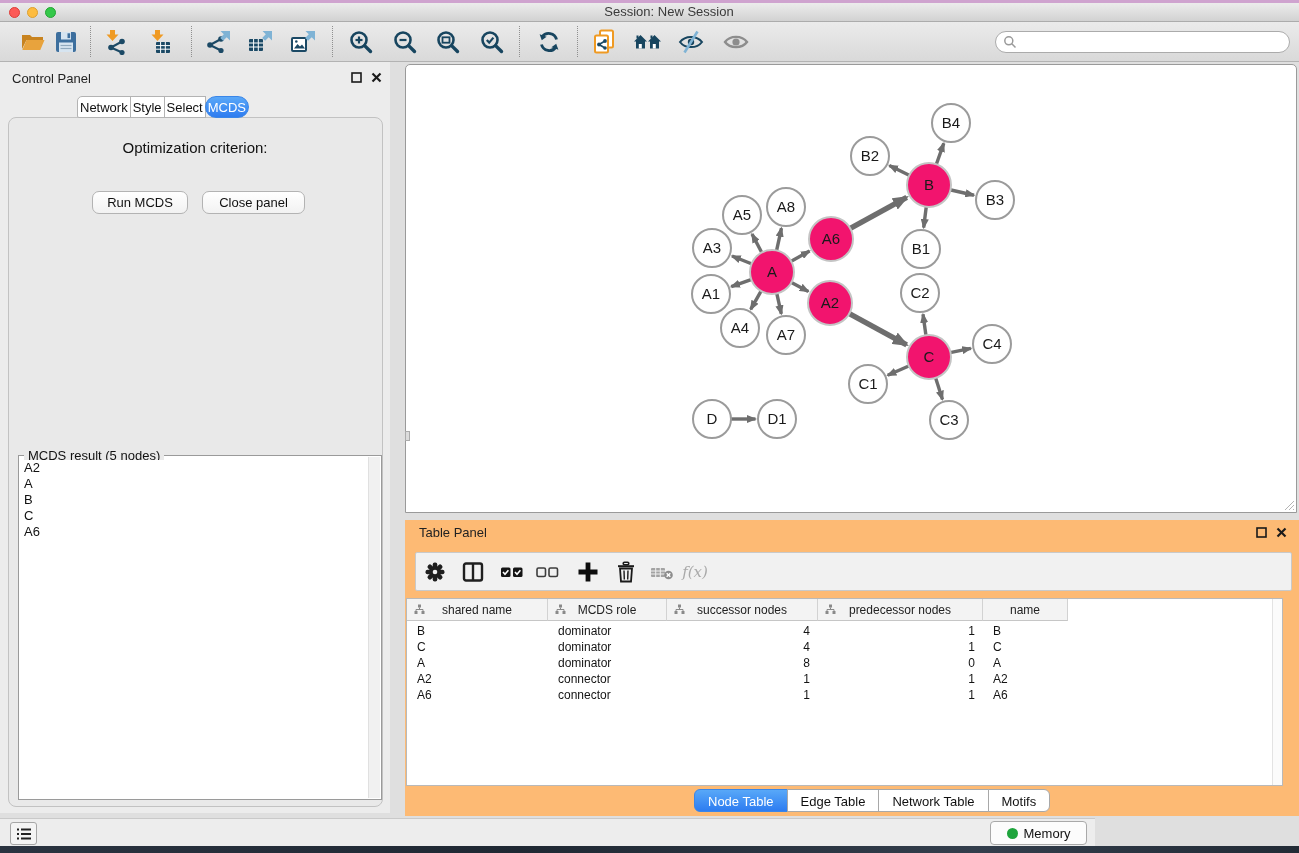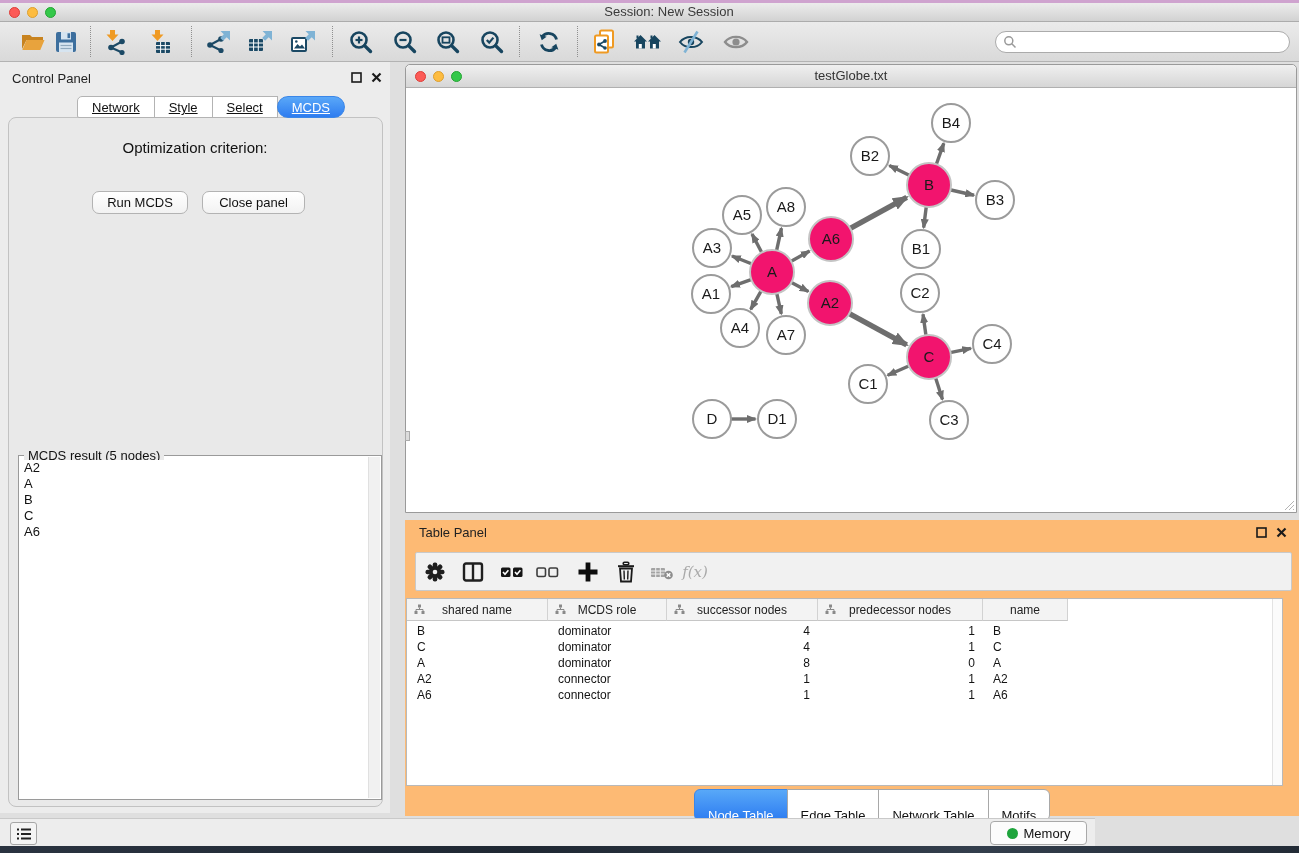--- a/index.html
+++ b/index.html
@@ -24,21 +24,21 @@
   #search-box { position:absolute; left:995px; top:9px; width:295px; height:22px; background:#fff; border:1px solid #ababab; border-radius:11px; display:flex; align-items:center; padding-left:7px; }
   #search-box input { border:none; outline:none; font-size:12px; width:250px; background:transparent; font-family:"Liberation Sans",sans-serif; }
 
   
   #control-panel { left:0; top:62px; width:390px; height:751px; background:#ececec; }
   #cp-title { position:absolute; left:12px; top:9px; font-size:13px; color:#222; }
   .win-btns { position:absolute; top:10px; display:flex; gap:9px; }
   #control-panel .win-btns { right:8px; }
   #cp-inset { position:absolute; left:8px; top:55px; width:375px; height:690px; background:#e9e9e9; border:1px solid #c2c2c2; border-radius:8px; }
   #ctrl-tabs { position:absolute; left:78px; top:34px; height:23px; display:flex; z-index:3; }
-  .ctab { height:22px; padding:0 14px; font-size:13px; line-height:21px; background:#fff; border:1px solid #b3b3b3; margin-left:-1px; color:#111;text-decoration:underline; }
+  .ctab { height:22px; padding:0 2px; font-size:13px; line-height:21px; background:#fff; border:1px solid #b3b3b3; margin-left:-1px; color:#111; }
   .ctab:first-child { border-top-left-radius:5px; border-bottom-left-radius:2px; }
   .ctab:last-child { border-top-right-radius:5px; border-bottom-right-radius:2px; }
   .ctab.sel { background:linear-gradient(#5aa8f8,#2e7cf0); color:#fff; border-color:#3a86e8; border-radius:11px; }
   #opt-label { position:absolute; left:0; top:77px; width:390px; text-align:center; font-size:15px; color:#111; }
   #criterion-select { position:absolute; left:43px; top:94px; width:313px; height:24px; background:#fff; border:1px solid #a9a9a9; border-radius:4px; font-size:13px; color:#111; line-height:22px; padding-left:8px; }
   #criterion-stepper { position:absolute; right:2px; top:1px; width:20px; height:20px; border-radius:4px; background:linear-gradient(#6db2fb,#2f83f4); display:flex; align-items:center; justify-content:center; }
   .btn { position:absolute; height:23px; background:linear-gradient(#ffffff,#f2f2f2); border:1px solid #b3b3b3; border-radius:7px; font-size:13px; color:#111; text-align:center; line-height:21px; }
   #run-btn { left:92px; top:129px; width:96px; }
   #close-btn { left:202px; top:129px; width:103px; }
   #mcds-box { position:absolute; left:18px; top:393px; width:364px; height:345px; border:1px solid #9a9a9a; background:#fff; }
@@ -66,21 +66,21 @@
   #fx-icon { font-family:"DejaVu Serif", serif; font-style:italic; font-size:15px; color:#a9a9a9; }
   #data-table { position:absolute; left:1px; top:78px; width:877px; height:188px; background:#fff; border:1px solid #b9b9b9; }
   #tbl-header { position:absolute; left:0; top:0; height:22px; display:flex; }
   .hcell { position:relative; height:22px; background:#f3f3f3; border-right:1px solid #d2d2d2; border-bottom:1px solid #c6c6c6; display:flex; align-items:center; justify-content:center; font-size:12px; color:#222; }
   .hcell .hicon { position:absolute; left:7px; top:5px; }
   #tbl-body { position:absolute; left:0; top:24px; right:11px; bottom:0; }
   .trow { display:flex; height:16px; }
   .tcell { font-size:12px; color:#141414; line-height:16px; overflow:hidden; white-space:nowrap; }
   #tbl-scroll { position:absolute; right:0; top:0; width:10px; height:100%; background:#fbfbfb; border-left:1px solid #e3e3e3; }
   #tbl-tabs { position:absolute; left:289px; top:269px; height:23px; display:flex; }
-  .btab { height:23px; padding:15px 13px; font-size:13px; line-height:22px; background:#fff; border:1px solid #a8a8a8; margin-left:-1px; color:#111; }
+  .btab { height:23px; padding:1px 13px; font-size:13px; line-height:22px; background:#fff; border:1px solid #a8a8a8; margin-left:-1px; color:#111; }
   .btab:first-child { border-radius:6px 0 0 6px; margin-left:0; }
   .btab:last-child { border-radius:0 6px 6px 0; }
   .btab.sel { background:linear-gradient(#58a8f8,#2d7cf1); color:#fff; border-color:#3a86e8; }
 
   
   #status-bar { left:0; top:818px; width:1095px; height:28px; background:#ededed; border-top:1px solid #c9c9c9; }
   #status-list-btn { position:absolute; left:10px; top:3px; width:27px; height:23px; border:1px solid #a6a6a6; border-radius:3px; background:#f4f4f4; display:flex; align-items:center; justify-content:center; }
   #memory-btn { position:absolute; right:8px; top:2px; width:97px; height:24px; border:1px solid #a9a9a9; border-radius:4px; background:#fcfcfc; display:flex; align-items:center; justify-content:center; gap:6px; font-size:13px; color:#111; }
   #memory-dot { width:11px; height:11px; border-radius:50%; background:#1ea43c; }
   #bottom-strip { left:0; top:846px; width:1299px; height:7px; background:linear-gradient(90deg,#2a3340,#1f2833 40%,#333e4c 75%,#222b36); }
@@ -275,26 +275,20 @@
         <div class="mcds-item">A</div>
         <div class="mcds-item">B</div>
         <div class="mcds-item">C</div>
         <div class="mcds-item">A6</div>
       </div>
     <div id="mcds-scroll"></div>
   </div>
 </div>
 
 <div id="net-window" class="abs">
-  <div id="net-titlebar">
-    <span class="tl red"></span>
-    <span class="tl yel"></span>
-    <span class="tl grn"></span>
-    <div class="title">testGlobe.txt</div>
-  </div>
   <div id="net-canvas">
     <svg id="net-svg" width="890" height="425" viewBox="0 0 890 425">
         <defs>
           <marker id="arrow" viewBox="0 0 10 8" refX="8.5" refY="4" markerWidth="3" markerHeight="2.4" orient="auto" markerUnits="strokeWidth">
             <path d="M0 0L10 4L0 8z" fill="#6e6e6e"></path>
           </marker>
         </defs>
         <line x1="355.9864516940986" y1="164.97425821878738" x2="346.0275206988864" y2="146.05228932788407" stroke="#6e6e6e" stroke-width="3.4" marker-end="url(#arrow)"></line>
         <line x1="370.5269556328194" y1="162.98199170476698" x2="375.46672768490225" y2="140.04733574866825" stroke="#6e6e6e" stroke-width="3.4" marker-end="url(#arrow)"></line>
         <line x1="346.0377511459669" y1="176.01510045838677" x2="325.9901031547596" y2="167.99604126190386" stroke="#6e6e6e" stroke-width="3.4" marker-end="url(#arrow)"></line>

